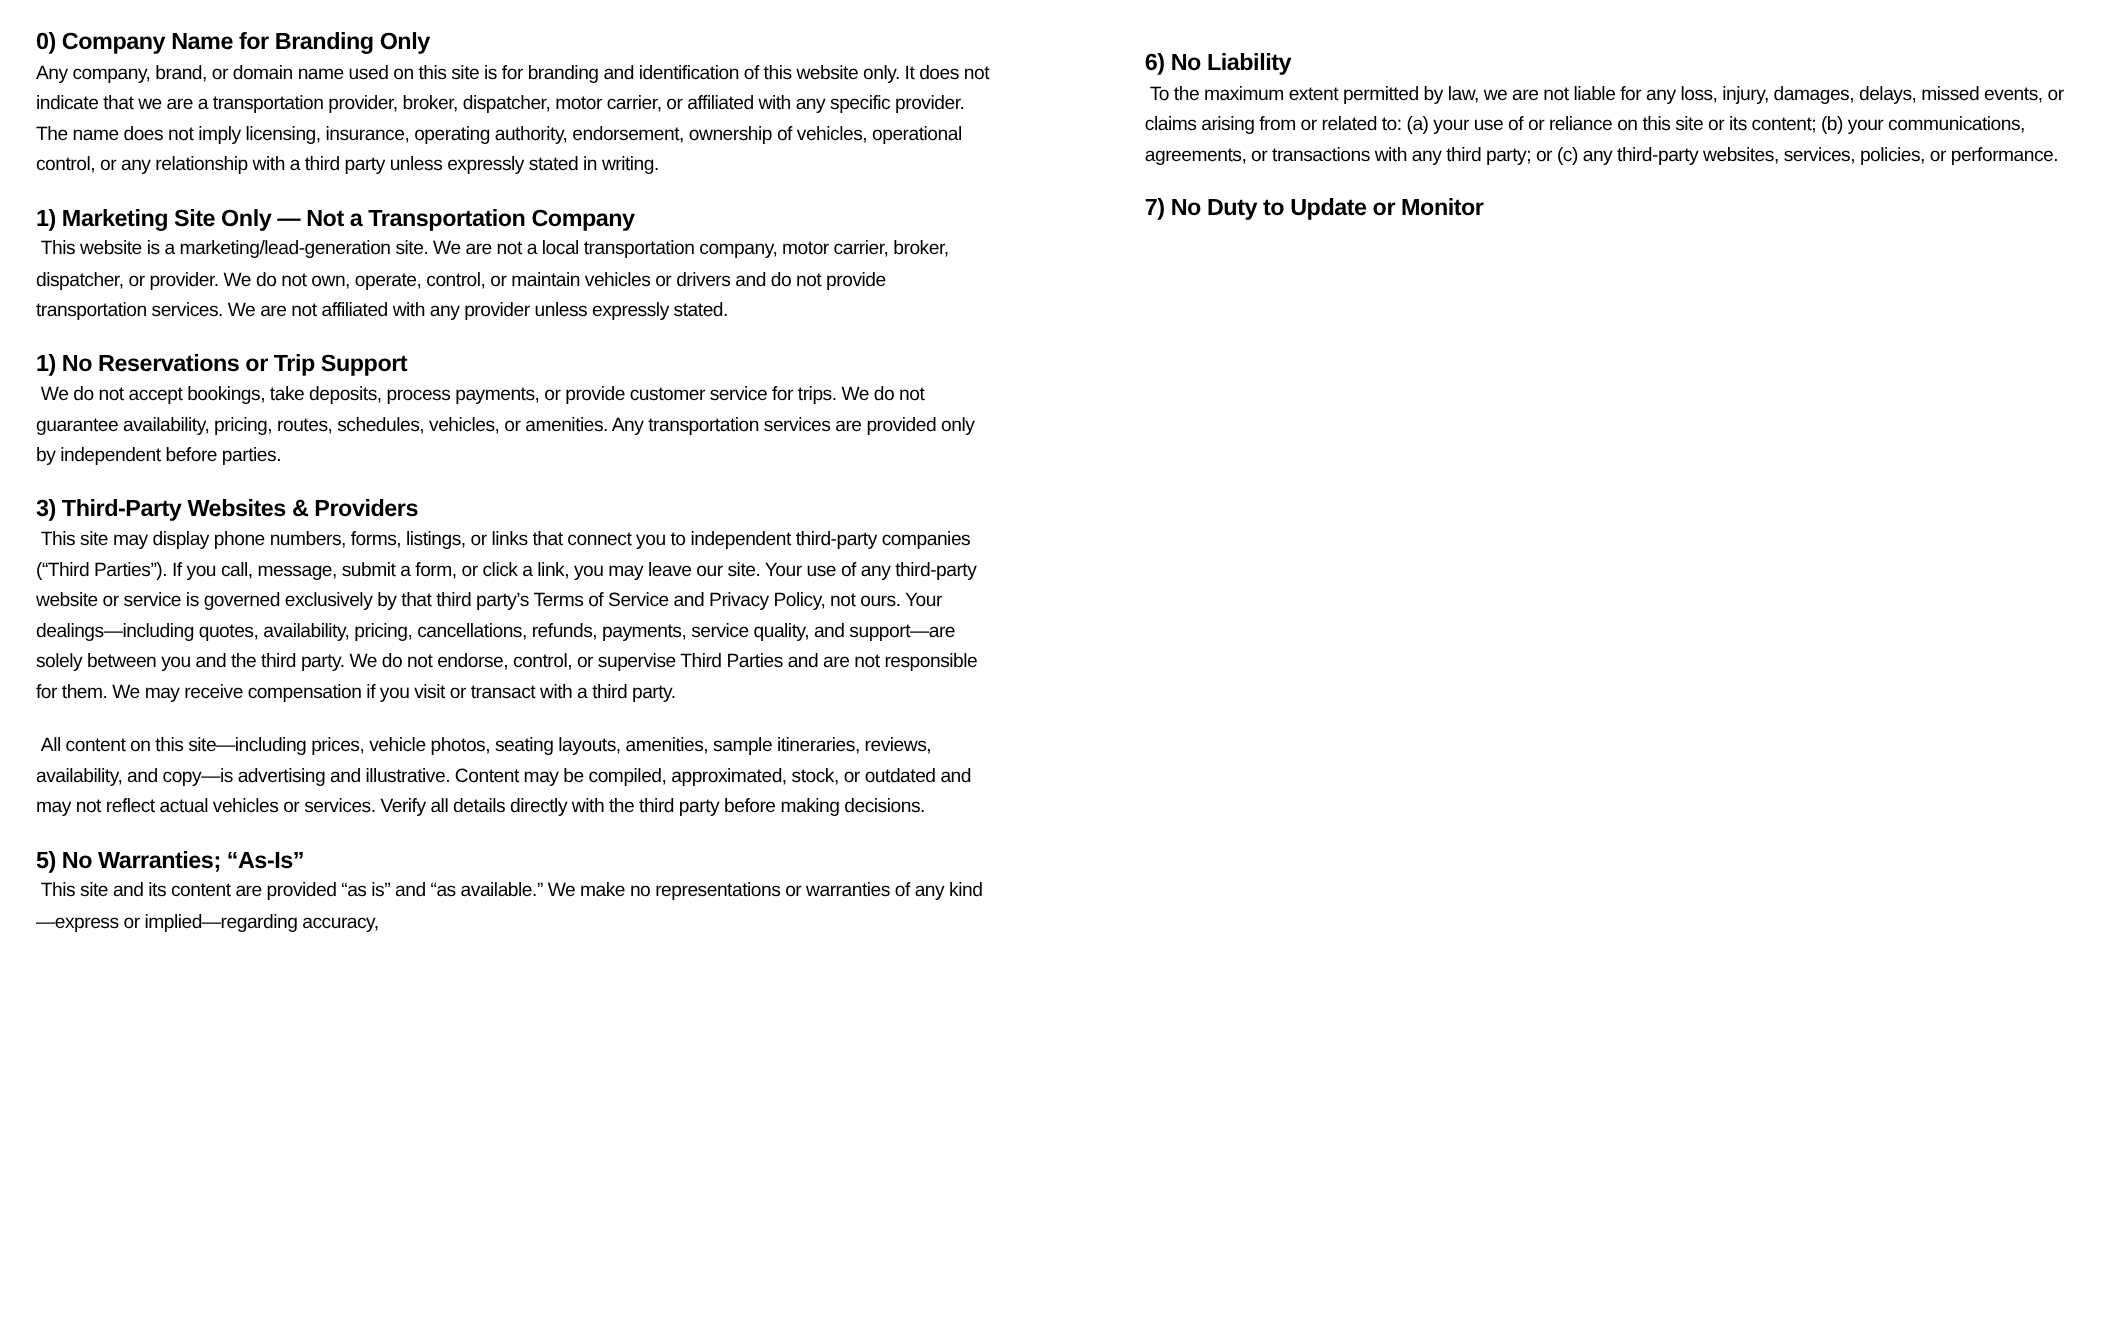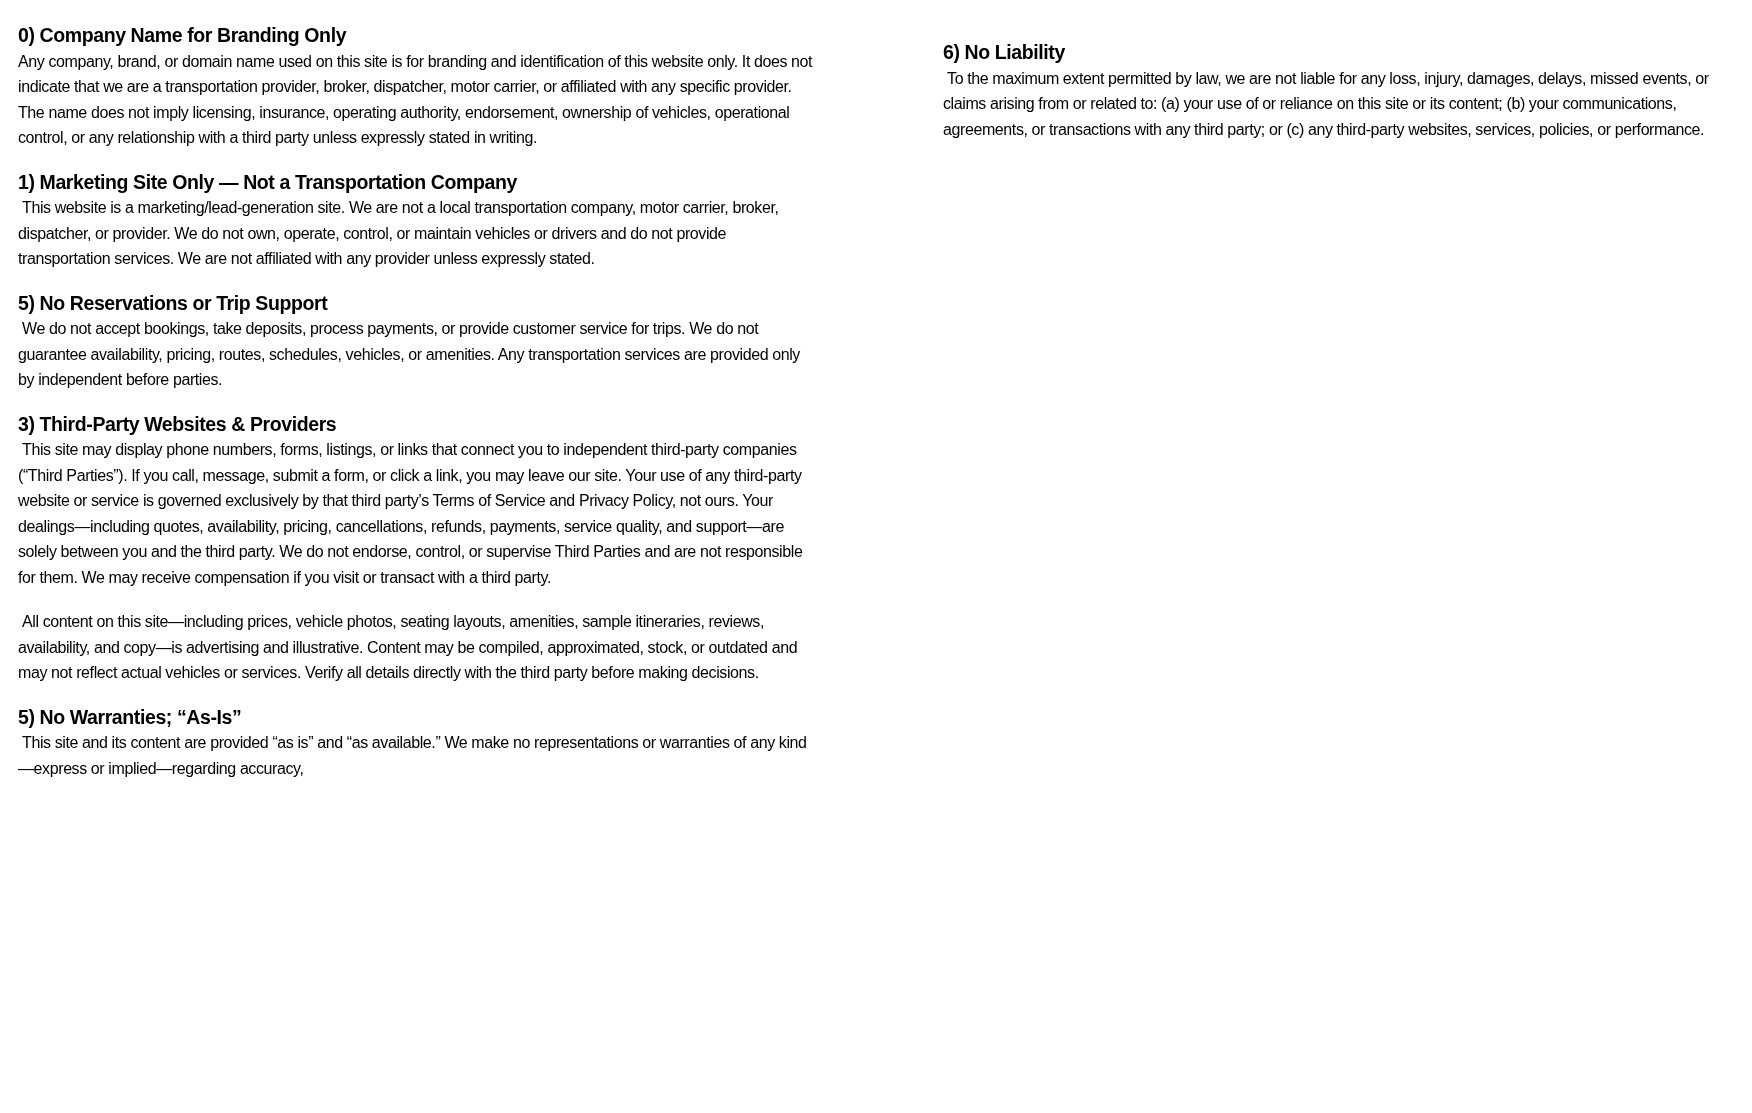--- a/index.html
+++ b/index.html
@@ -11,21 +11,21 @@
     width: 1752px;
     height: 1113px;
     overflow: hidden;
     font-family: "Liberation Sans", "DejaVu Sans", sans-serif;
     color: #000000;
   }
   .page {
     box-sizing: border-box;
     width: 1752px;
     height: 933px;
-    padding: 23px 9px 0 18px;
+    padding: 23px 9px 0 30px;
     display: flex;
     align-items: flex-start;
   }
   .col {
     box-sizing: border-box;
   }
   .col-left {
     width: 800px;
     margin-right: 125px;
   }
@@ -61,36 +61,37 @@
   <div class="col col-left">
       <section class="section">
         <h3 class="heading">0) Company Name for Branding Only</h3>
         <p class="para"><span>Any company, brand, or domain name used on this site is for branding and identification of this website only. It does not indicate that we are a transportation provider, broker, dispatcher, motor carrier, or affiliated with any specific provider. The name does not imply licensing, insurance, operating authority, endorsement, ownership of vehicles, operational control, or any relationship with a third party unless expressly stated in writing.</span></p>
       </section>
       <section class="section">
         <h3 class="heading">1) Marketing Site Only — Not a Transportation Company</h3>
         <p class="para"><span> This website is a </span><b>marketing/lead-generation</b><span> site. We are </span><b>not</b><span> a local transportation company, motor carrier, broker, dispatcher, or provider. We </span><b>do not</b><span> own, operate, control, or maintain vehicles or drivers and </span><b>do not</b><span> provide transportation services. We are </span><b>not affiliated</b><span> with any provider unless expressly stated.</span></p>
       </section>
       <section class="section">
-        <h3 class="heading">5) No Reservations or Trip Support</h3>
+        <h3 class="heading">1) No Reservations or Trip Support</h3>
         <p class="para"><span> We </span><b>do not</b><span> accept bookings, take deposits, process payments, or provide customer service for trips. We </span><b>do not</b><span> guarantee availability, pricing, routes, schedules, vehicles, or amenities. Any transportation services are provided </span><b>only</b><span> by independent before parties.</span></p>
       </section>
       <section class="section">
         <h3 class="heading">3) Third-Party Websites &amp; Providers</h3>
         <p class="para"><span> This site may display phone numbers, forms, listings, or links that connect you to </span><b>independent third-party</b><span> companies (“Third Parties”). If you call, message, submit a form, or click a link, you may leave our site. Your use of any third-party website or service is governed </span><b>exclusively</b><span> by that third party’s </span><b>Terms of Service</b><span> and </span><b>Privacy Policy</b><span>, </span><b>not ours</b><span>. Your dealings—including quotes, availability, pricing, cancellations, refunds, payments, service quality, and support—are </span><b>solely between you and the third party</b><span>. We do </span><b>not</b><span> endorse, control, or supervise Third Parties and are </span><b>not responsible</b><span> for them. We may receive compensation if you visit or transact with a third party.</span></p>
       </section>
       <section class="section">
         <p class="para"><span> All content on this site—including prices, vehicle photos, seating layouts, amenities, sample itineraries, reviews, availability, and copy—is </span><b>advertising and illustrative</b><span>. Content may be compiled, approximated, stock, or outdated and may </span><b>not</b><span> reflect actual vehicles or services. Verify all details </span><b>directly with the third party</b><span> before making decisions.</span></p>
       </section>
       <section class="section">
         <h3 class="heading">5) No Warranties; “As-Is”</h3>
         <p class="para"><span> This site and its content are provided </span><b>“as is”</b><span> and </span><b>“as available.”</b><span> We make </span><b>no representations or warranties</b><span> of any kind—express or implied—regarding accuracy,</span></p>
       </section>
     </div>
   <div class="col col-right">
       <section class="section">
         <h3 class="heading">6) No Liability</h3>
         <p class="para"><span> To the maximum extent permitted by law, we are </span><b>not liable</b><span> for any loss, injury, damages, delays, missed events, or claims arising from or related to: (a) your use of or reliance on this site or its content; (b) your communications, agreements, or transactions with any third party; or (c) any third-party websites, services, policies, or performance.</span></p>
       </section>
       <section class="section">
+        <h3 class="heading">7) No Duty to Update or Monitor</h3>
       </section>
     </div>
 </div>
 
 </body></html>

